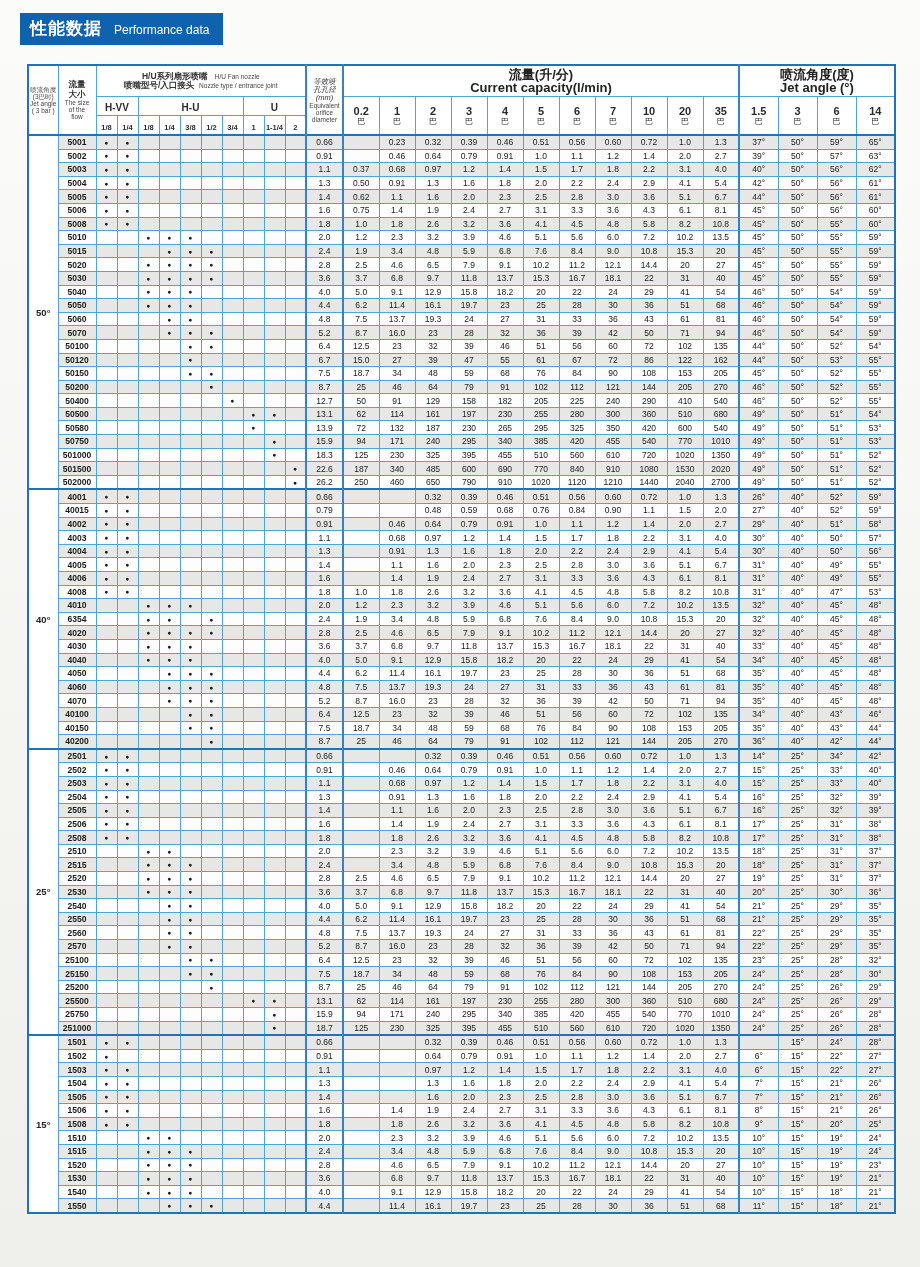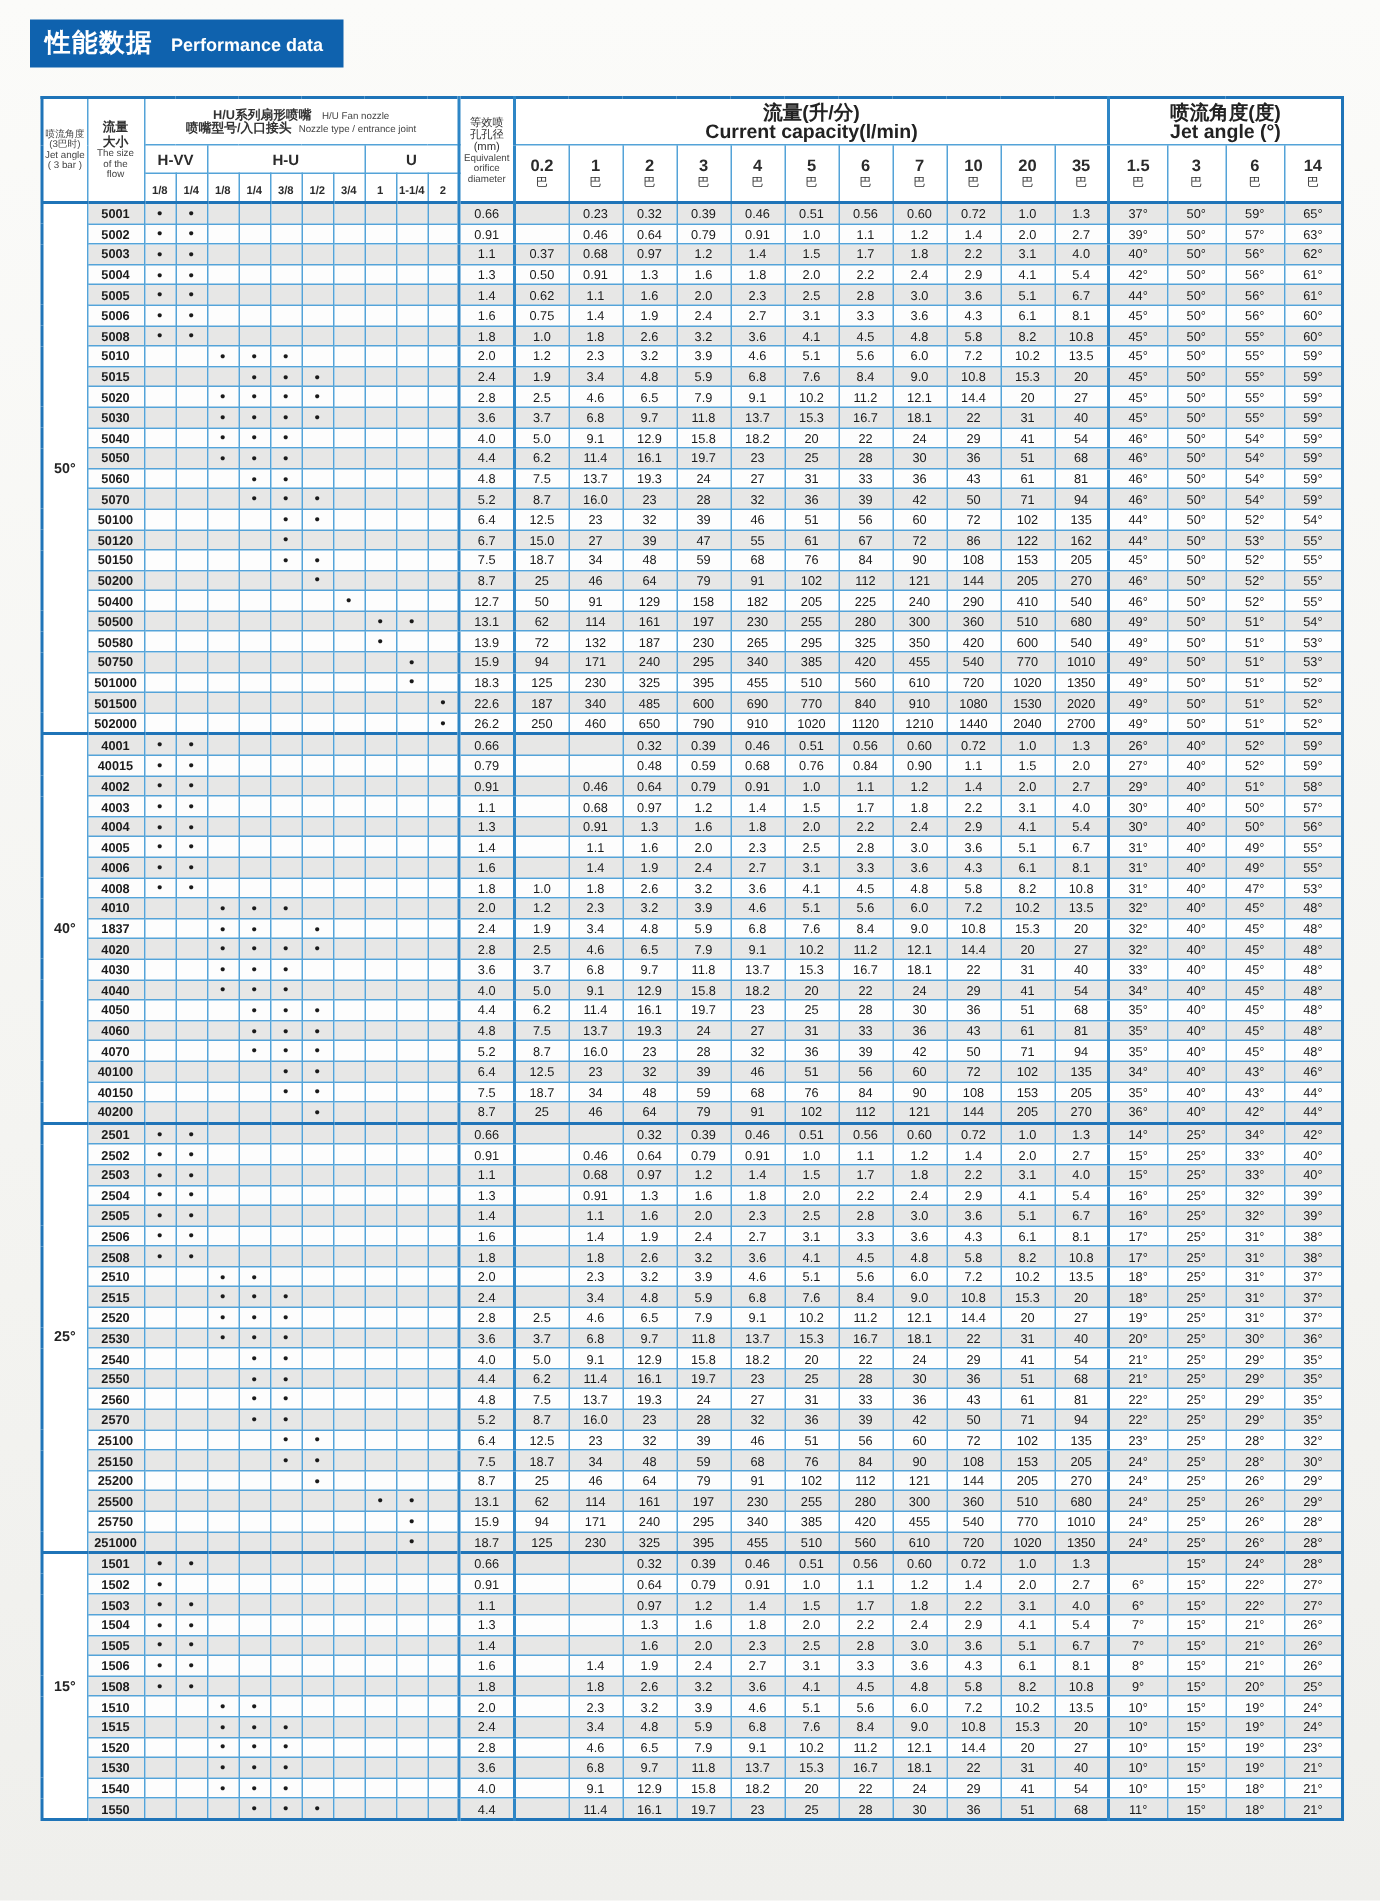--- a/index.html
+++ b/index.html
@@ -1,20 +1,20 @@
 <!DOCTYPE html>
 <html><head>
 <meta charset="utf-8">
 <style>
   html,body{margin:0;padding:0;}
   body{width:920px;height:1267px;background:#f4f4f1;font-family:"Liberation Sans","DejaVu Sans",sans-serif;position:relative;overflow:hidden;}
   .page{position:absolute;inset:0;background:linear-gradient(180deg,#fbfbf9 0%,#f4f4f1 60%,#efefec 100%);}
   .title-bar{position:absolute;left:20px;top:13px;background:#0f62ae;color:#fff;padding:4px 14px 5px 10px;display:flex;align-items:baseline;gap:12px;}
   .title-zh{font-size:17px;font-weight:bold;letter-spacing:1px;}
-  .title-en{font-size:12px;font-weight:bold;}
+  .title-en{font-size:12px;font-weight:normal;}
   table.perf{position:absolute;left:27px;top:64px;border-collapse:collapse;table-layout:fixed;background:#fff;}
   table.perf th,table.perf td{border:1px solid #54a3d8;padding:0;text-align:center;vertical-align:middle;overflow:hidden;white-space:nowrap;}
   table.perf{border:2px solid #1f74b8;}
   thead th{background:#fff;color:#2b2b2b;font-weight:bold;}
   .h-small{font-size:6.5px;line-height:7px;font-weight:normal;color:#444;}
   .h-zh{font-size:8.5px;line-height:9.5px;color:#333;}
   .h-main{font-size:13px;line-height:13px;color:#222;}
   .h-sub{font-size:10px;}
   .h-size{font-size:7.5px;height:13px;margin-top:39px;}
   .h-press-num{font-size:11px;line-height:11px;font-weight:bold;}
@@ -77,21 +77,21 @@
         </th>
         <th rowspan="3">
           <div class="h-zh">流量<br>大小</div>
           <div class="h-small">The size<br>of the<br>flow</div>
         </th>
         <th colspan="10">
           <div class="h-zh">H/U系列扇形喷嘴&nbsp;&nbsp;&nbsp;<span class="h-small">H/U  Fan nozzle</span></div>
           <div class="h-zh">喷嘴型号/入口接头&nbsp;&nbsp;<span class="h-small">Nozzle type / entrance joint</span></div>
         </th>
         <th rowspan="3" class="sect-l">
-          <div class="h-small" style="font-size:7.5px;line-height:8px;color:#333;">等效喷<br>孔孔径<br>(mm)</div>
+          <div class="h-small" style="font-size:7.5px;line-height:8px;color:#333;font-style:italic;">等效喷<br>孔孔径<br>(mm)</div>
           <div class="h-small">Equivalent<br>orifice<br>diameter</div>
         </th>
         <th colspan="11" class="sect-l">
           <div class="h-main">流量(升/分)<br>Current capacity(l/min)</div>
         </th>
         <th colspan="4" class="sect-l">
           <div class="h-main">喷流角度(度)<br>Jet angle (°)</div>
         </th>
       </tr>
       <tr class="r2">
@@ -1184,21 +1184,21 @@
         <td class="">6.0</td>
         <td class="">7.2</td>
         <td class="">10.2</td>
         <td class="">13.5</td>
         <td class="sect-l">32°</td>
         <td class="">40°</td>
         <td class="">45°</td>
         <td class="">48°</td>
       </tr>
       <tr class="stripe-1">
-        <td class="model">1837</td>
+        <td class="model">6354</td>
         <td class="dot"></td>
         <td class="dot"></td>
         <td class="dot">●</td>
         <td class="dot">●</td>
         <td class="dot"></td>
         <td class="dot">●</td>
         <td class="dot"></td>
         <td class="dot"></td>
         <td class="dot"></td>
         <td class="dot"></td>

